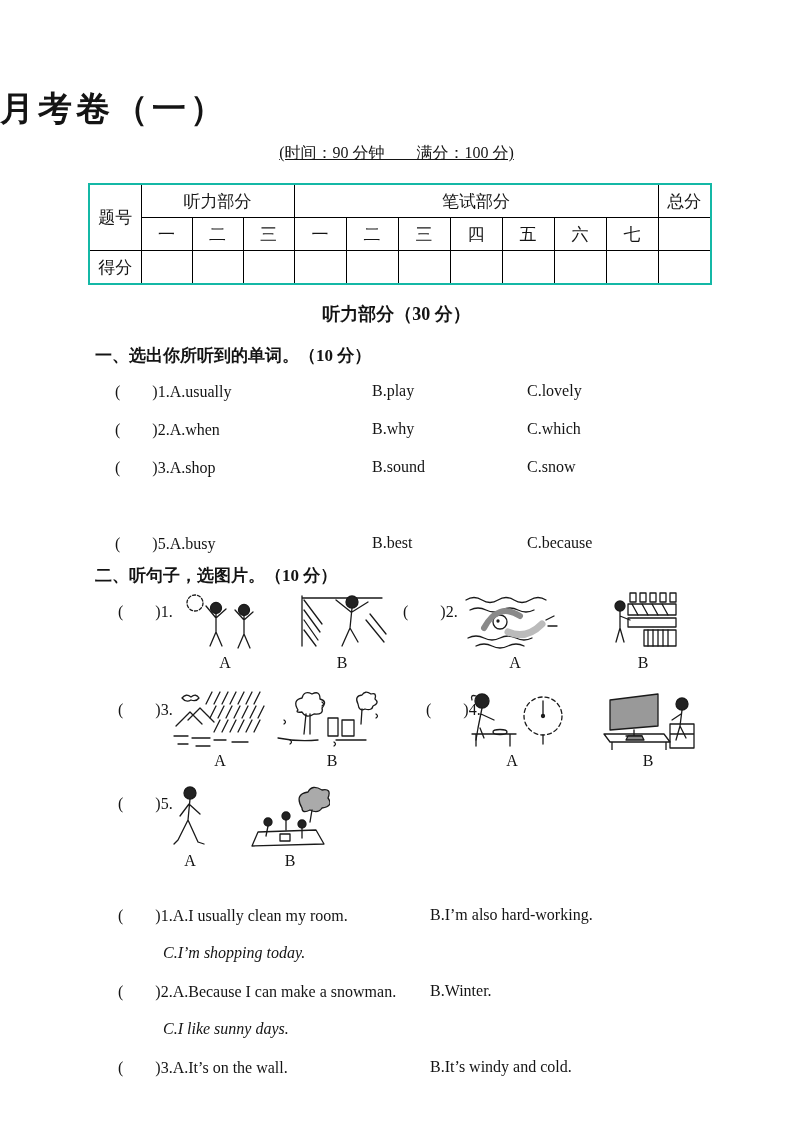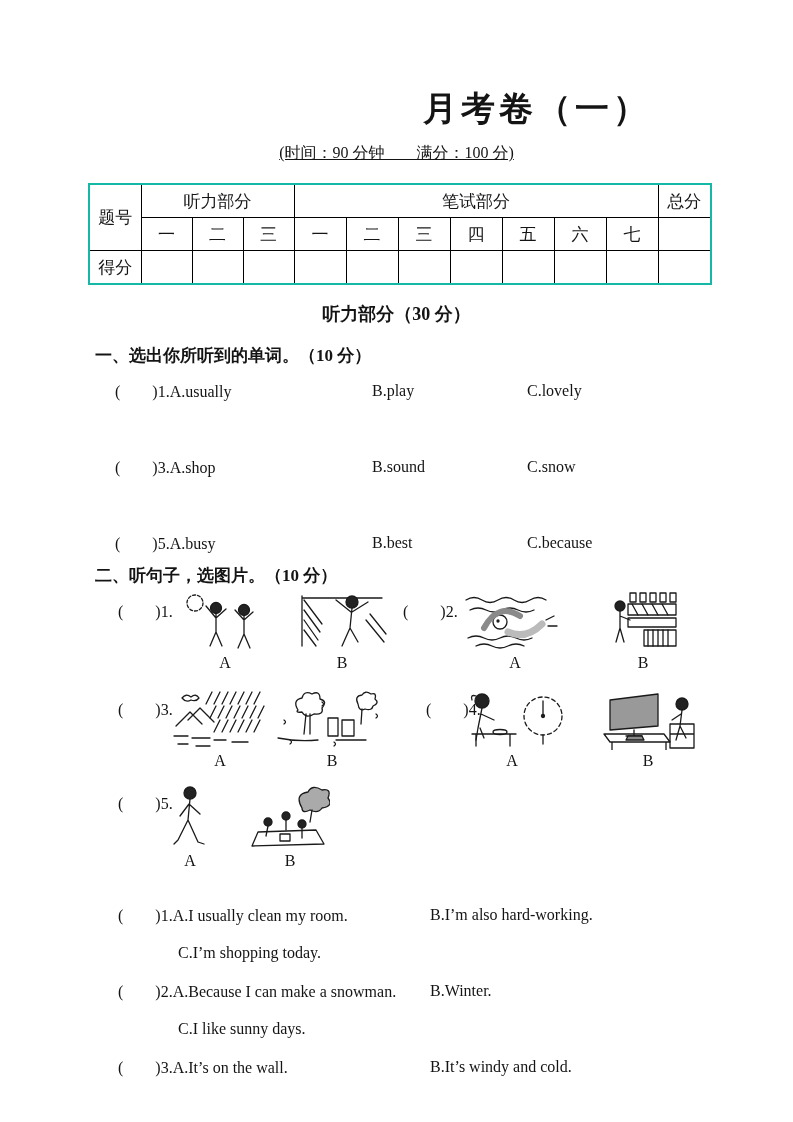--- a/index.html
+++ b/index.html
@@ -1,35 +1,35 @@
 <!DOCTYPE html>
 <html><head>
 <meta charset="utf-8">
 <style>
   html,body{margin:0;padding:0;background:#e8e8e8;}
   .page{position:relative;width:793px;height:1122px;background:#ffffff;margin:0 auto;
         font-family:"Liberation Serif","DejaVu Serif",serif;color:#141414;overflow:hidden;}
   .abs{position:absolute;}
-  .page-title{left:0;top:86px;width:651px;text-align:right;font-size:34px;font-weight:bold;letter-spacing:4px;}
+  .page-title{left:0;top:86px;width:651px;text-align:left;font-size:34px;font-weight:bold;letter-spacing:4px;}
   .sub-title{left:0;top:143px;width:793px;text-align:center;font-size:16px;text-decoration:underline;}
   table.score{position:absolute;left:88px;top:183px;width:622px;border-collapse:collapse;
         table-layout:fixed;font-size:17px;text-align:center;border:2px solid #14b8a6;}
   table.score td{border:1px solid #000;padding:0;height:32px;}
   .sec-head{left:0;top:302px;width:793px;text-align:center;font-size:18px;font-weight:bold;}
   .part-head{left:95px;font-size:17px;font-weight:bold;white-space:pre;}
   .qrow{left:0;width:793px;height:26px;font-size:16px;}
   .qa{position:absolute;left:115px;white-space:pre;}
   .qb{position:absolute;left:372px;white-space:pre;}
   .qc{position:absolute;left:527px;white-space:pre;}
   .picrow{left:0;width:793px;height:94px;font-size:16px;}
   .pfx{position:absolute;white-space:pre;}
   .piclabel{position:absolute;text-align:center;font-size:16px;}
   .p3a{position:absolute;left:118px;white-space:pre;}
   .p3b{position:absolute;left:430px;white-space:pre;}
-  .p3c{position:absolute;left:178px;white-space:pre;}
+  .p3c{position:absolute;left:163px;white-space:pre;font-style:italic;}
   .p3row{left:0;width:793px;height:26px;font-size:16px;}
   svg.pic{position:absolute;stroke:#1a1a1a;stroke-width:1.3;fill:none;stroke-linecap:round;stroke-linejoin:round;}
 </style>
 </head>
 <body>
 
 <div class="page">
 
   <div class="abs page-title">月考卷（一）</div>
   <div class="abs sub-title">(时间：90 分钟　　满分：100 分)</div>
@@ -87,20 +87,25 @@
     </table>
 
   <div class="abs sec-head">听力部分（30 分）</div>
 
   <div class="abs part-head" style="top:344px;">一、选出你所听到的单词。（10 分）</div>
   <div class="abs qrow" style="top:382px;padding-left:7px;">
     <span class="qa">(　　)1.A.usually</span>
     <span class="qb">B.play</span>
     <span class="qc">C.lovely</span>
   </div>
+  <div class="abs qrow" style="top:420px;">
+    <span class="qa">(　　)2.A.when</span>
+    <span class="qb">B.why</span>
+    <span class="qc">C.which</span>
+  </div>
   <div class="abs qrow" style="top:458px;">
     <span class="qa">(　　)3.A.shop</span>
     <span class="qb">B.sound</span>
     <span class="qc">C.snow</span>
   </div>
   <div class="abs qrow" style="top:534px;">
     <span class="qa">(　　)5.A.busy</span>
     <span class="qb">B.best</span>
     <span class="qc">C.because</span>
   </div>

